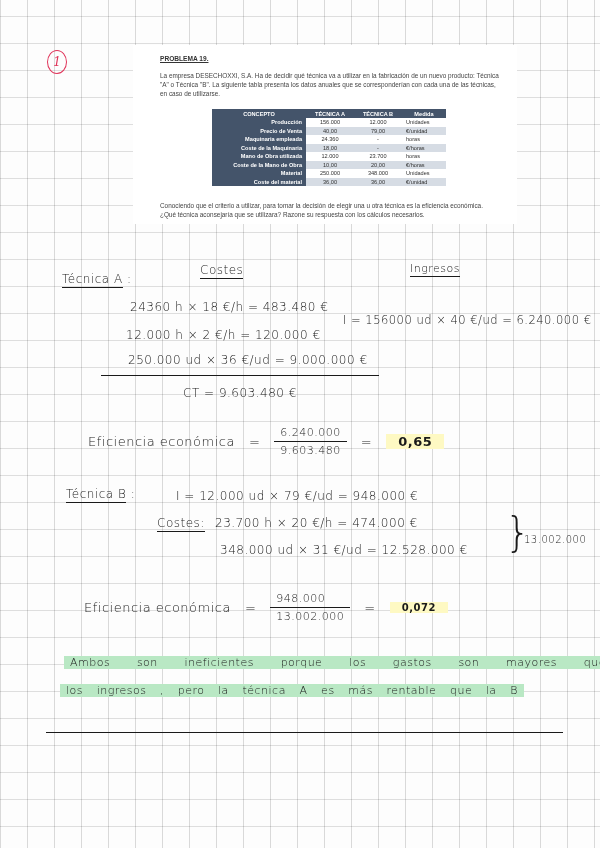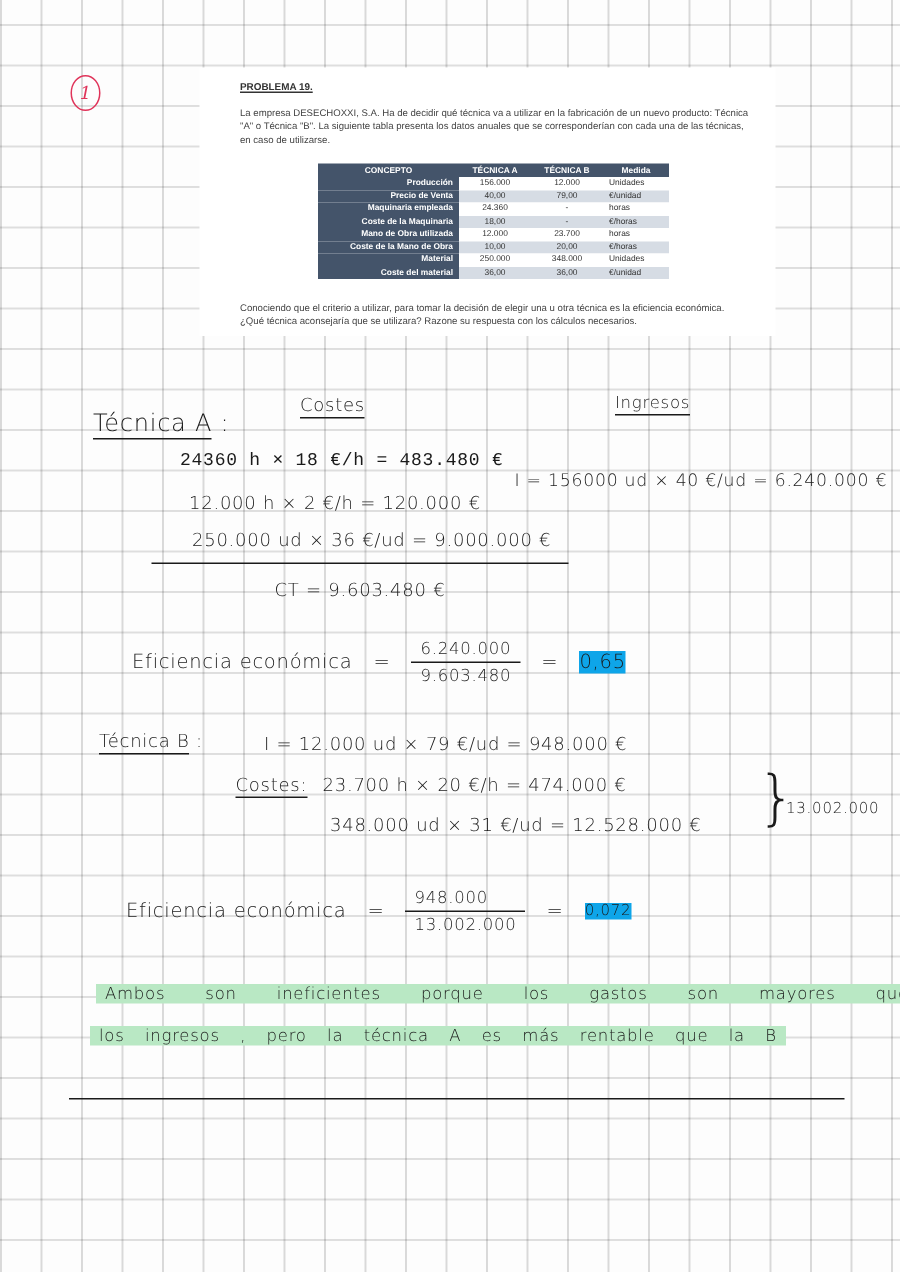--- a/index.html
+++ b/index.html
@@ -33,21 +33,21 @@
       font-size: 5.6px; line-height: 8px;
     }
     table.data th { background: #44546a; color: #fff; font-weight: bold; padding: 0 4px; height: 9px; text-align: center; }
     table.data td { padding: 0 4px; height: 8.5px; }
     table.data td.lab { background: #44546a; color: #fff; font-weight: bold; text-align: right; width: 86px; }
     table.data td.num { text-align: center; width: 40px; color: #333; }
     table.data td.unit { text-align: left; width: 36px; color: #333; }
     table.data tr.alt td.num, table.data tr.alt td.unit { background: #d6dce4; }
     table.data tr.pl td.num, table.data tr.pl td.unit { background: #fff; }
     .u { border-bottom: 1.3px solid #1a1a1a; padding-bottom: 1px; }
-    .hl { background: #0ea5e9; padding: 0 0; }
+    .hl { background: #fef9c3; padding: 0 12px; font-weight: bold; }
     .line { background: #1a1a1a; height: 1.3px; }
     .frac { display: inline-flex; flex-direction: column; vertical-align: middle; }
     .frac .n { border-bottom: 1.2px solid #1a1a1a; padding: 0 6px 2px; }
     .frac .d { padding: 2px 6px 0; }
     .concl { left: 60px; width: 476px; font-size: 11px; }
     .concl .hlrow { background: #b9e8c4; display: flex; justify-content: space-between; padding: 0 6px; height: 13px; line-height: 13px; }
     .brace { left: 505px; top: 512px; font-size: 40px; font-weight: 100; line-height: 40px; color: #1a1a1a; font-family: "DejaVu Sans", sans-serif; }
   </style>
 </head>
 <body>
@@ -113,28 +113,28 @@
         <td class="lab">Coste del material</td>
         <td class="num">36,00</td>
         <td class="num">36,00</td>
         <td class="unit">€/unidad</td>
       </tr>
     </tbody>
   </table>
   <div class="outro">Conociendo que el criterio a utilizar, para tomar la decisión de elegir una u otra técnica es la eficiencia económica. ¿Qué técnica aconsejaría que se utilizara? Razone su respuesta con los cálculos necesarios.</div>
 </div>
 
-<div class="abs hand" style="left:62px; top:272px; font-size:16px;">
+<div class="abs hand" style="left:62px; top:272px; font-size:12px;">
   <span class="u">Técnica A</span><span> :</span>
 </div>
 <div class="abs hand u" style="left:200px; top:263px; font-size:12px;">Costes</div>
 <div class="abs hand u" style="left:410px; top:262px; font-size:11px;">Ingresos</div>
 <div class="abs hand" style="left:343px; top:284px; font-size:11.5px;margin-top:29px;">I = 156000 ud × 40 €/ud = 6.240.000 €</div>
 
-<div class="abs hand" style="left:120px; top:300px; font-size:12px;font-family:Liberation Mono, monospace;">24360 h × 18 €/h = 483.480 €</div>
+<div class="abs hand" style="left:130px; top:300px; font-size:12px;">24360 h × 18 €/h = 483.480 €</div>
 <div class="abs hand" style="left:126px; top:328px; font-size:12px;">12.000 h × 2 €/h = 120.000 €</div>
 <div class="abs hand" style="left:128px; top:353px; font-size:12px;">250.000 ud × 36 €/ud = 9.000.000 €</div>
 <div class="abs line" style="left:101px; top:375px; width:278px;"></div>
 <div class="abs hand" style="left:183px; top:386px; font-size:12px;text-align:right;">CT = 9.603.480 €</div>
 
 <div class="abs hand" style="left:88px; top:426px; font-size:13px; display:flex; align-items:center; gap:14px;">
   <span>Eficiencia económica</span>
   <span>=</span>
   <span class="frac" style="font-size:11px;">
     <span class="n">6.240.000</span>

